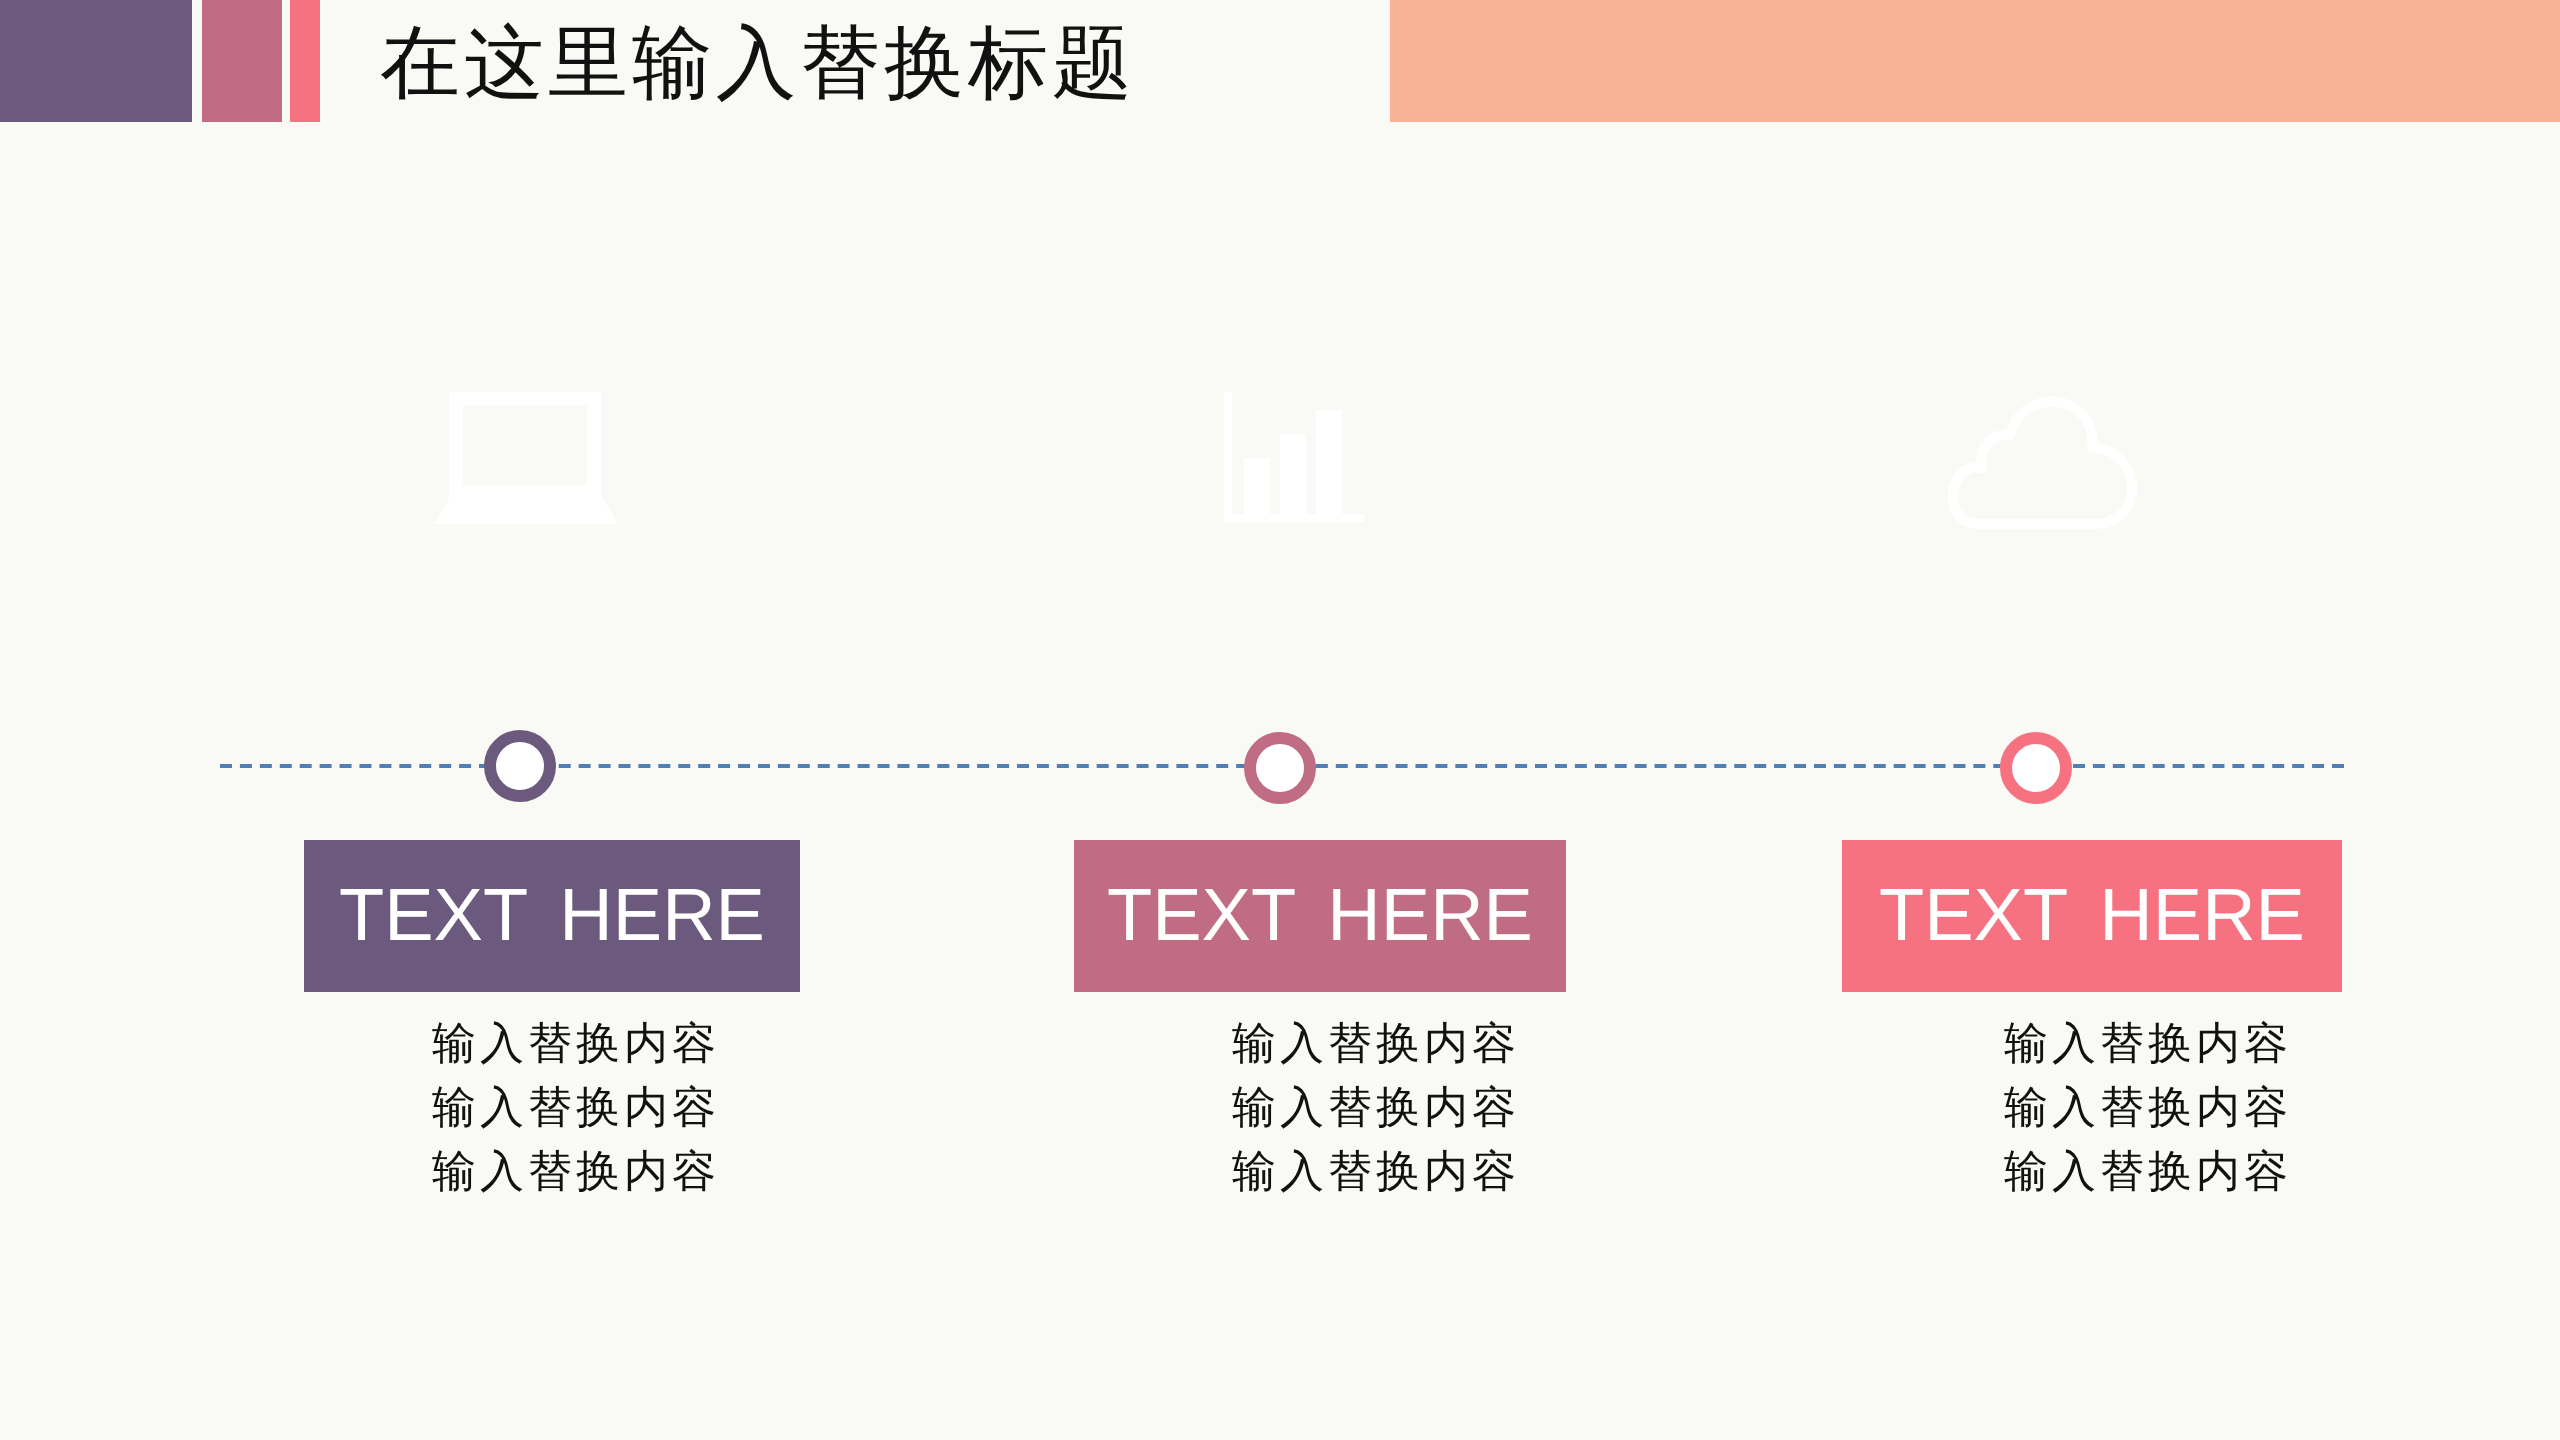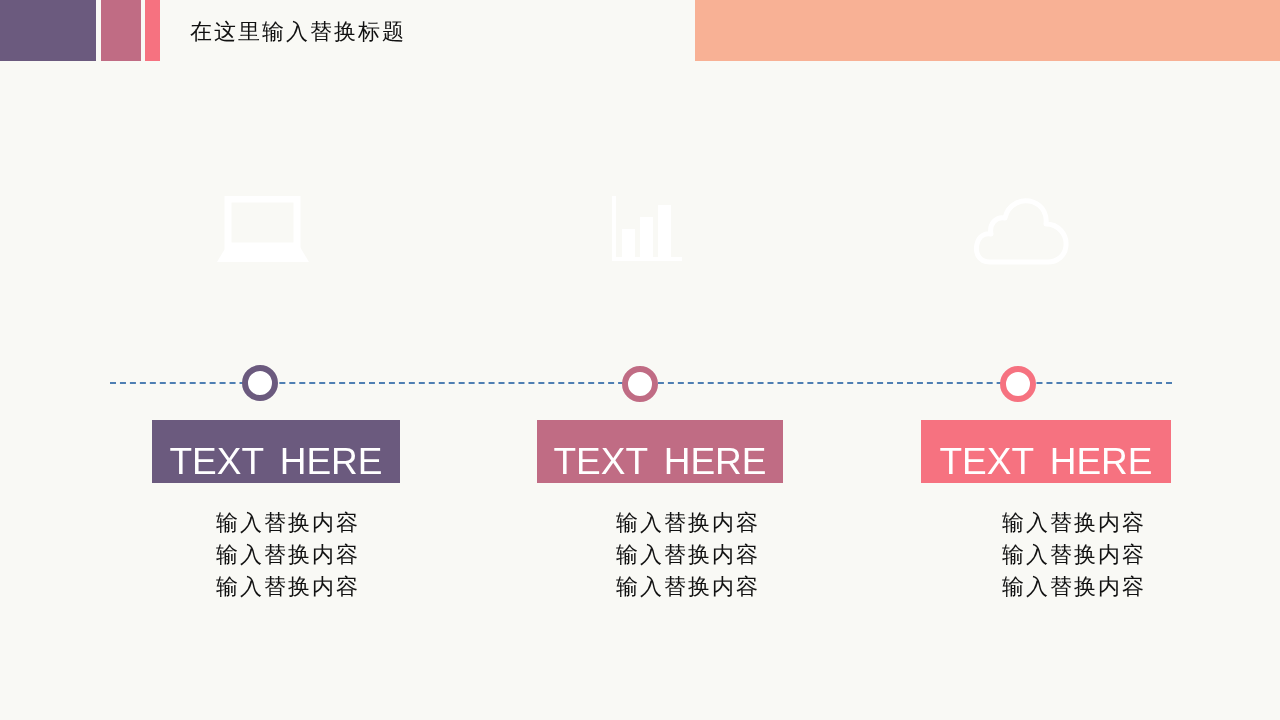--- a/index.html
+++ b/index.html
@@ -7,34 +7,34 @@
       width: 1280px; height: 720px; overflow: hidden;
       background: #f9f9f5; position: relative;
       font-family: "DejaVu Serif", "Liberation Serif", serif;
     }
     .abs { position: absolute; }
     .blk-1 { left: 0; top: 0; width: 96px; height: 61px; background: #6b5a7e; }
     .blk-2 { left: 101px; top: 0; width: 40px; height: 61px; background: #c06c84; }
     .blk-3 { left: 145px; top: 0; width: 15px; height: 61px; background: #f67280; }
     .blk-4 { left: 695px; top: 0; width: 585px; height: 61px; background: #f8b195; }
     .title {
-      left: 190px; top: 12px; font-size: 22px; color: #111; letter-spacing: 2px;
+      left: 190px; top: 12px; font-size: 40px; color: #111; letter-spacing: 2px;
       line-height: 40px; white-space: nowrap;
     }
     .timeline {
       left: 110px; top: 382px; width: 1062px; height: 0;
       border-top: 2px dashed #4f7fb3;
     }
     .node {
       width: 24px; height: 24px; border-radius: 50%;
       background: #fff; border-style: solid; border-width: 6px; box-sizing: content-box;
     }
     .label-box {
-      height: 63px; color: #fff; font-family: "Liberation Sans", sans-serif;
-      font-size: 37px; display: flex; align-items: flex-end; justify-content: center;
+      height: 76px; color: #fff; font-family: "Liberation Sans", sans-serif;
+      font-size: 37px; display: flex; align-items: center; justify-content: center;
       word-spacing: 6px; white-space: nowrap;
     }
     .body-text {
       font-size: 22px; line-height: 32px; color: #111; text-align: right;
       letter-spacing: 2px; white-space: nowrap;
     }
     .icon { }
   </style>
 </head>
 <body>

